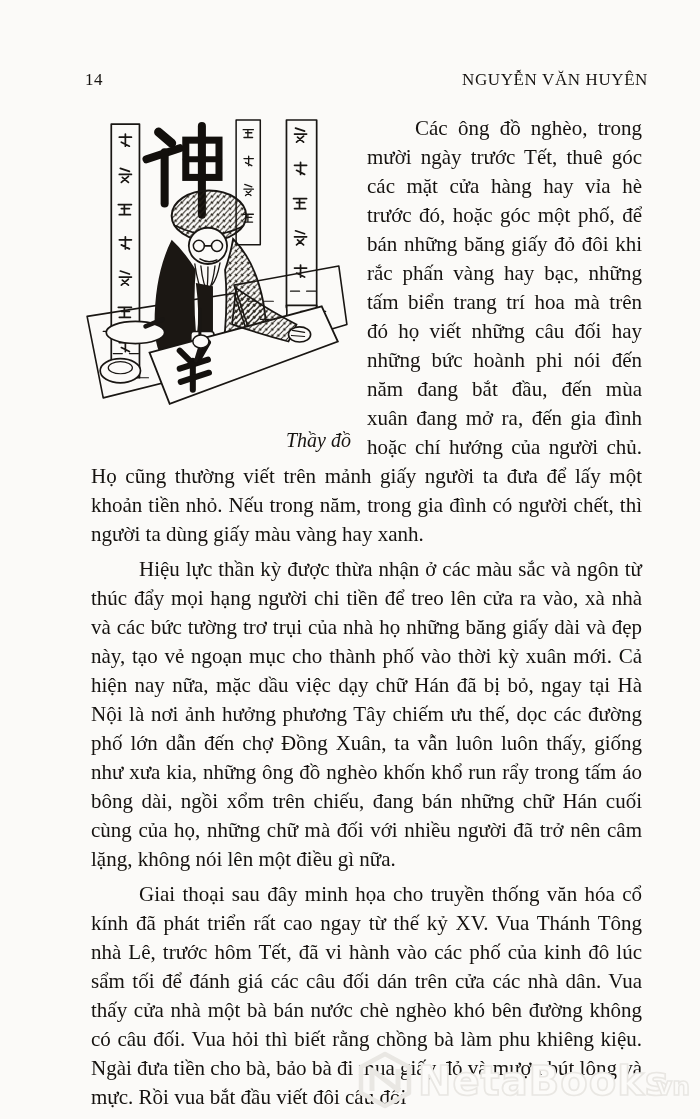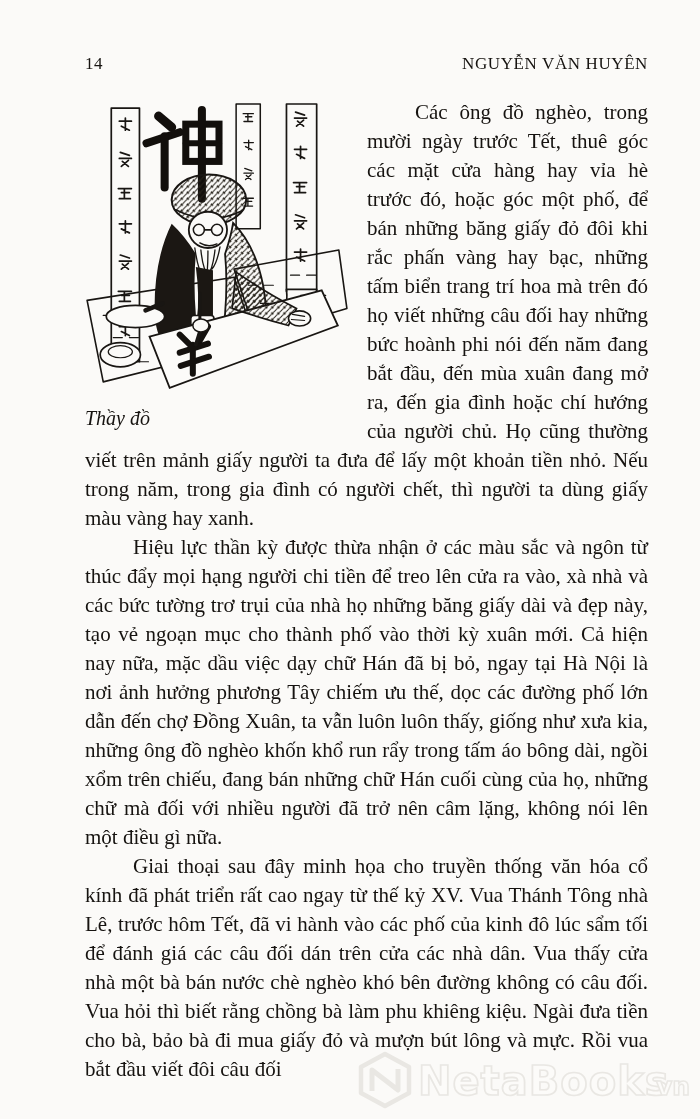--- a/index.html
+++ b/index.html
@@ -9,43 +9,43 @@
     margin:0 auto;
     background:#fbfaf8;
     box-sizing:border-box;
     padding:54px 52px 0 85px;
     overflow:hidden;
     font-family:"Liberation Serif","DejaVu Serif",serif;
     color:#161310;
   }
   .hdr{
     display:flex;justify-content:space-between;align-items:baseline;
-    font-size:17px;letter-spacing:.4px;
+    font-size:17px;letter-spacing:.4px;margin-top:16px;
   }
   .hdr .runtitle{letter-spacing:.6px;text-align:right;}
   .bodytext{
     margin-top:24px;
     font-size:21px;line-height:29px;
     text-align:justify;
     text-justify:inter-word;
   }
-  .bodytext p{margin:0;text-indent:48px;}
+  .bodytext p{margin:6px;text-indent:48px;}
   figure.fig{
     float:left;
     width:266px;
     margin:4px 16px 2px 0;
     padding:0;
   }
   figure.fig svg.art{display:block;}
   figcaption{
-    text-align:left;
+    text-align:right;
     font-style:italic;
     font-size:20px;
     line-height:24px;
-    margin-top:10px;
+    margin-top:16px;
     text-indent:0;
   }
   .gs{stroke:#191613;stroke-width:1.7;fill:none;stroke-linecap:round;stroke-linejoin:round;}
   .ln{stroke:#191613;fill:none;stroke-linecap:round;stroke-linejoin:round;}
   .watermark{position:absolute;right:4px;bottom:6px;}
   .watermark text{font-family:"DejaVu Sans","Liberation Sans",sans-serif;}
 </style>
 </head>
 <body>
 

